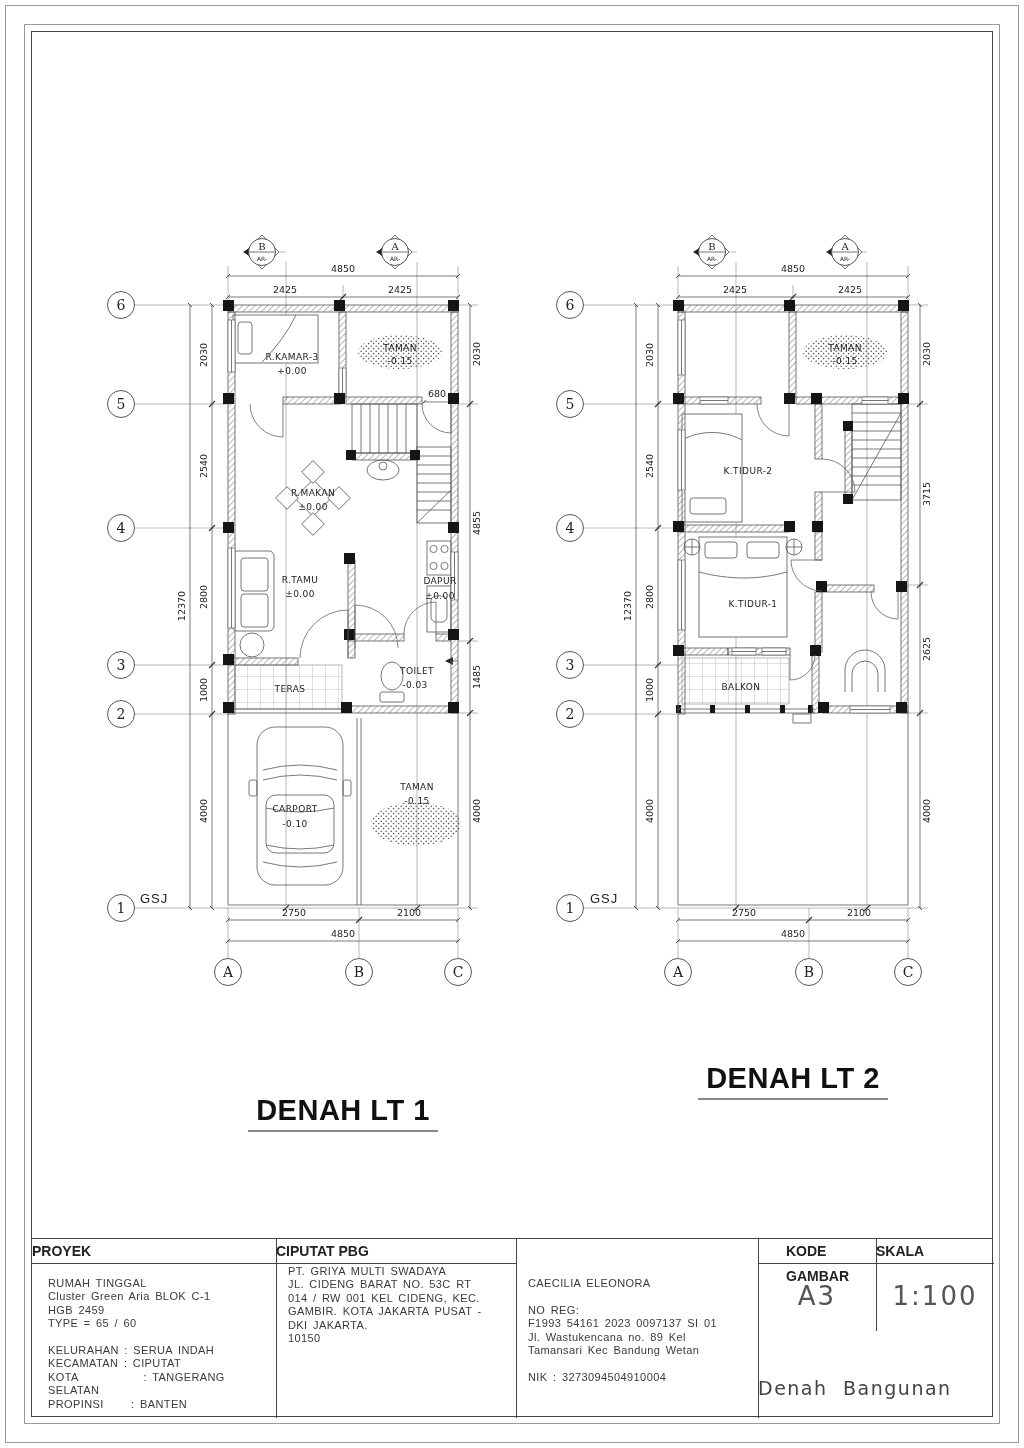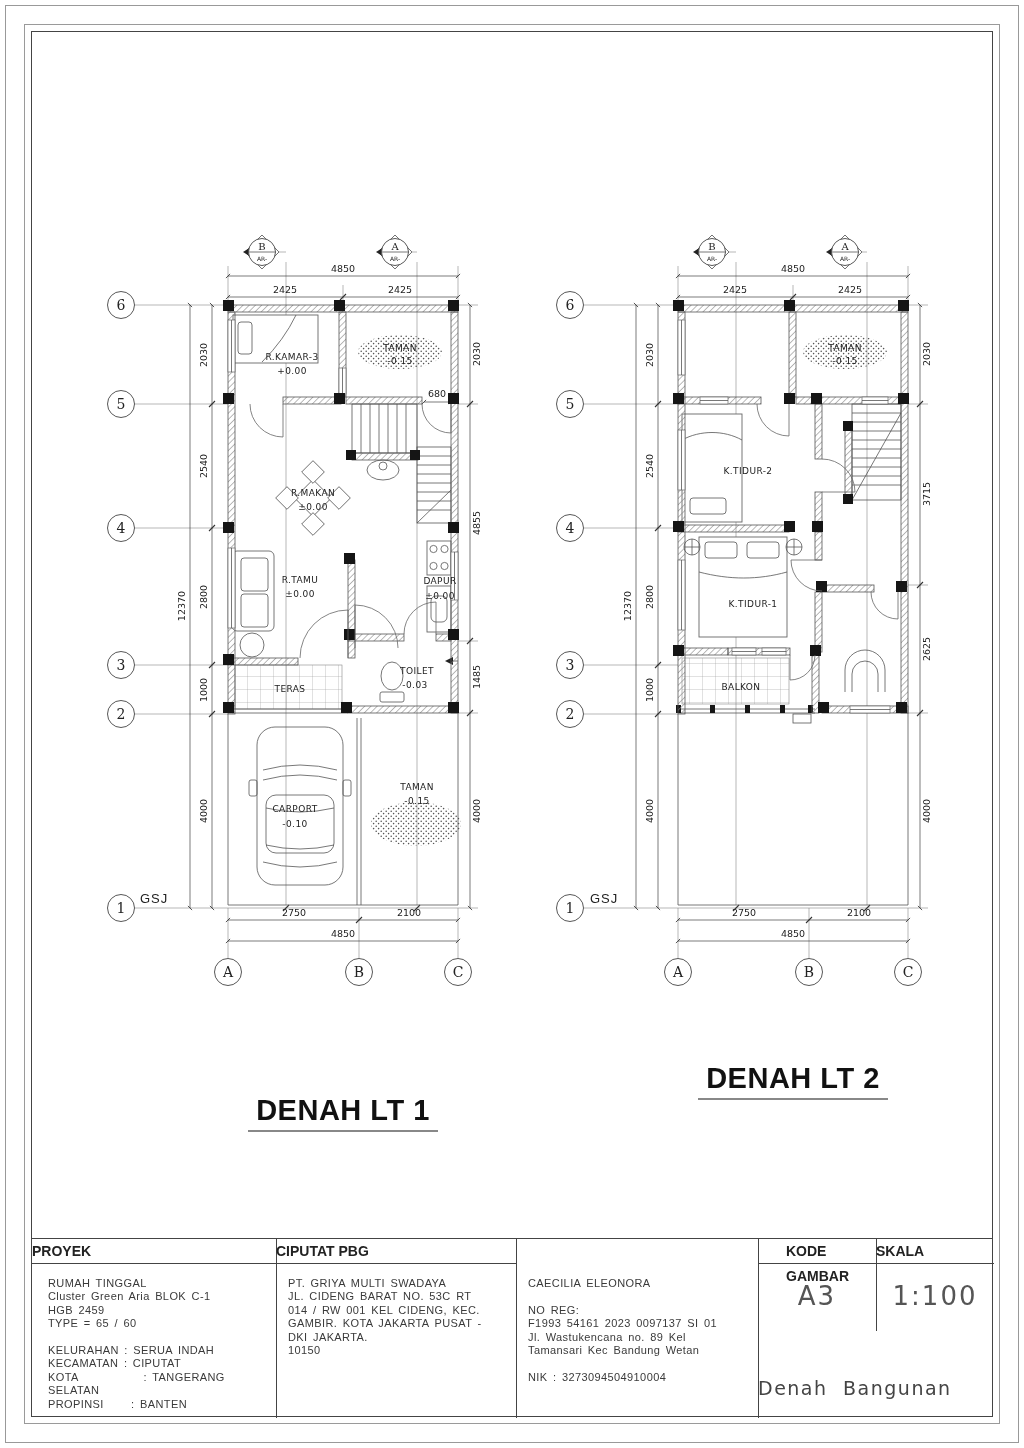--- a/index.html
+++ b/index.html
@@ -503,21 +503,21 @@
 
     <div class="body-text" style="left:16px;top:38px;width:220px;">RUMAH TINGGAL
 Cluster Green Aria BLOK C-1
 HGB 2459
 TYPE = 65 / 60
 
 KELURAHAN : SERUA INDAH
 KECAMATAN : CIPUTAT
 KOTA            : TANGERANG SELATAN
 PROPINSI     : BANTEN</div>
-    <div class="body-text" style="left:256px;top:38px;width:222px;">PT. GRIYA MULTI SWADAYA
+    <div class="body-text" style="left:256px;top:26px;width:222px;">PT. GRIYA MULTI SWADAYA
 JL. CIDENG BARAT NO. 53C RT
 014 / RW 001 KEL CIDENG, KEC.
 GAMBIR. KOTA JAKARTA PUSAT -
 DKI JAKARTA.
 10150</div>
     <div class="body-text" style="left:496px;top:38px;width:224px;">CAECILIA ELEONORA
 
 NO REG:
 F1993 54161 2023 0097137 SI 01
 Jl. Wastukencana no. 89 Kel

